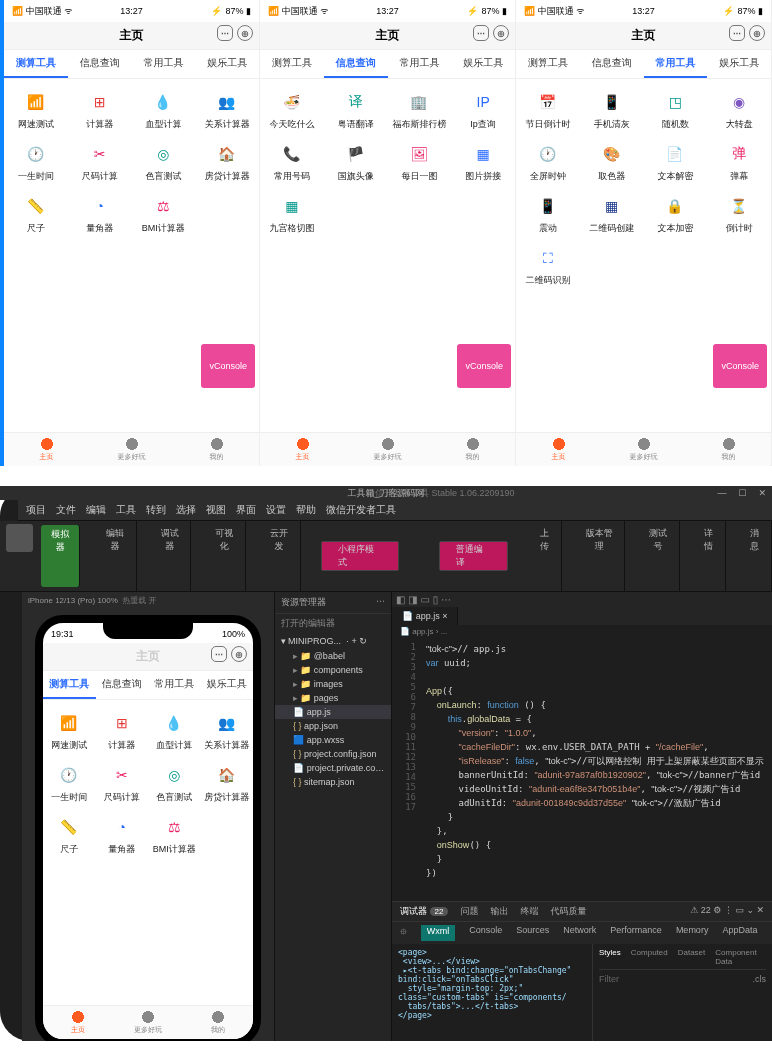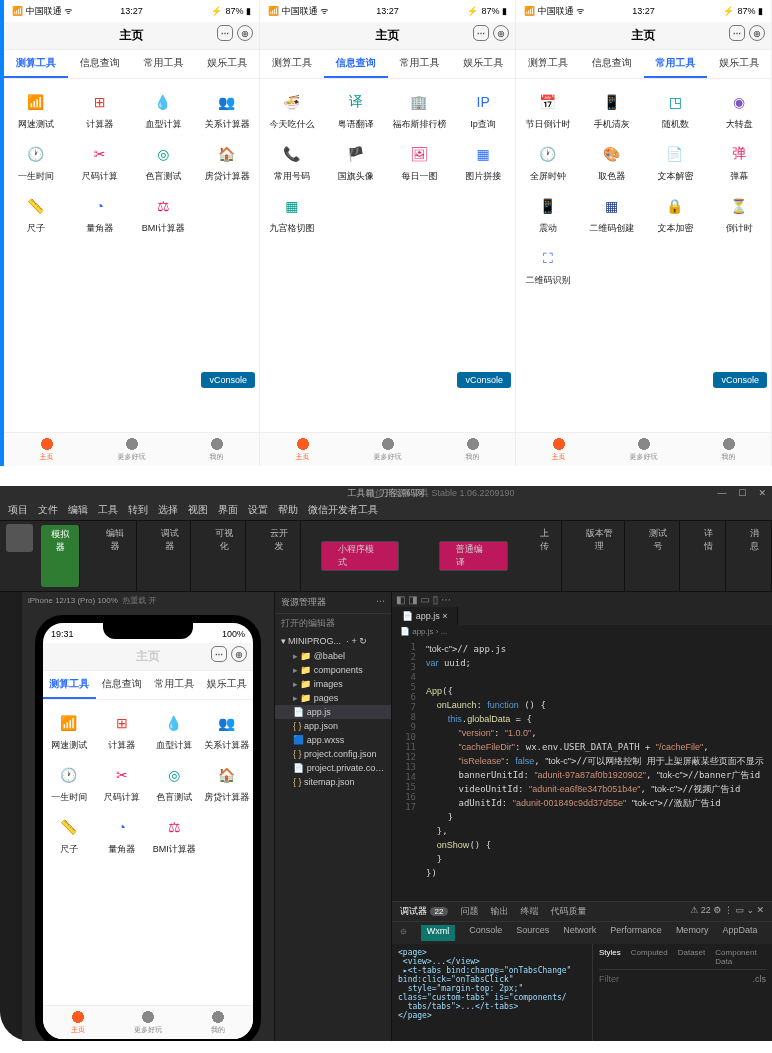--- a/index.html
+++ b/index.html
@@ -13,34 +13,34 @@
   .navbar .capsule{ position:absolute; right:6px; top:3px; display:flex; align-items:center; gap:4px; }
   .capsule .dots,.capsule .ring{ width:16px;height:16px; border:1px solid #777; border-radius:50%; font-size:8px; display:flex;align-items:center;justify-content:center;color:#444;}
   .capsule .dots{ border-radius:5px; }
   .tabs { display:flex; font-size:10px; background:#fff; border-bottom:1px solid #eee; }
   .tab { flex:1; text-align:center; padding:6px 0; color:#333; }
   .tab.active{ color:#2b6cff; font-weight:600; border-bottom:2px solid #2b6cff; }
   .grid { display:flex; flex-wrap:wrap; padding:4px 0; align-content:flex-start; flex:1; position:relative; }
   .cell { width:25%; display:flex; flex-direction:column; align-items:center; padding:6px 0 4px; }
   .cell .ico{ width:26px; height:26px; border-radius:6px; display:flex;align-items:center;justify-content:center; font-size:14px; }
   .cell .lbl{ font-size:9px; margin-top:3px; color:#222; white-space:nowrap;}
-  .vconsole{ position:absolute; right:4px; bottom:44px; background:#0369a1; color:#fff; font-size:9px; padding:3px 8px; border-radius:3px;}
+  .vconsole{ position:absolute; right:4px; bottom:44px; background:#ec4899; color:#fff; font-size:9px; padding:17px 8px; border-radius:3px;}
   .tabbar{ height:34px; border-top:1px solid #eee; display:flex; background:#fafafa;}
   .tabbar .tb{ flex:1; display:flex; flex-direction:column; align-items:center; justify-content:center; font-size:7px; color:#888;}
   .tabbar .tb.active{ color:#ff5a1f; }
   .tb .tbico{ width:14px;height:14px; background:currentColor; mask:radial-gradient(circle,#000 60%,transparent 61%); border-radius:2px; margin-bottom:1px;}
   
   .i-blue{ color:#2b6cff; } .i-red{ color:#e53935; } .i-pink{ color:#e91e63; } .i-brown{ color:#8d6e63; }
   .i-teal{ color:#009688; } .i-orange{ color:#fb8c00; } .i-purple{ color:#7e57c2;}
   .i-navy{ color:#1e3a8a; }
   
   .ide { width:772px; height:555px; background:#1e1e1e; color:#ccc; font-size:11px; position:relative; margin-top:20px;border-radius:30px; }
   .ide-titlebar{ height:14px; background:#2d2d2d; display:flex; justify-content:flex-end; gap:12px; padding:0 6px; font-size:9px; color:#aaa; align-items:center;}
   .ide-titlebar .tcenter{ position:absolute; left:50%; transform:translateX(-50%); }
-  .ide-menus{ display:flex; gap:10px; padding:3px 8px; background:#2d2d2d; font-size:10px; color:#ccc; border-bottom:1px solid #111;}
+  .ide-menus{ display:flex; gap:10px; padding:3px 8px; background:#2d2d2d; font-size:10px; color:#ccc; border-bottom:1px solid #111;margin-left:18px;}
   .ide-toolbar{ display:flex; background:#262626; border-bottom:1px solid #111; }
   .avatar{ width:28px; height:28px; background:#555; border-radius:3px; margin:3px 6px;}
   .tgroup{ display:flex; gap:12px; }
   .tool{ padding:6px 8px 3px; font-size:9px; color:#bbb; text-align:center; border-right:1px solid #111; min-width:34px;}
   .tool.green{ background:#2e7d32; color:#fff; border-radius:3px; margin:4px 2px; padding:3px 6px;}
   .tool-spacer{ flex:1; }
   .ide-body{ display:flex; height:calc(100% - 14px - 22px - 36px - 14px); }
   .sim-col{ width:252px; background:#2a2a2a; display:flex; flex-direction:column;margin-left:22px; }
   .sim-info{ font-size:8px; color:#999; padding:3px 6px; }
   .sim-phone{ flex:1; display:flex; align-items:flex-start; justify-content:center; padding:6px; }

